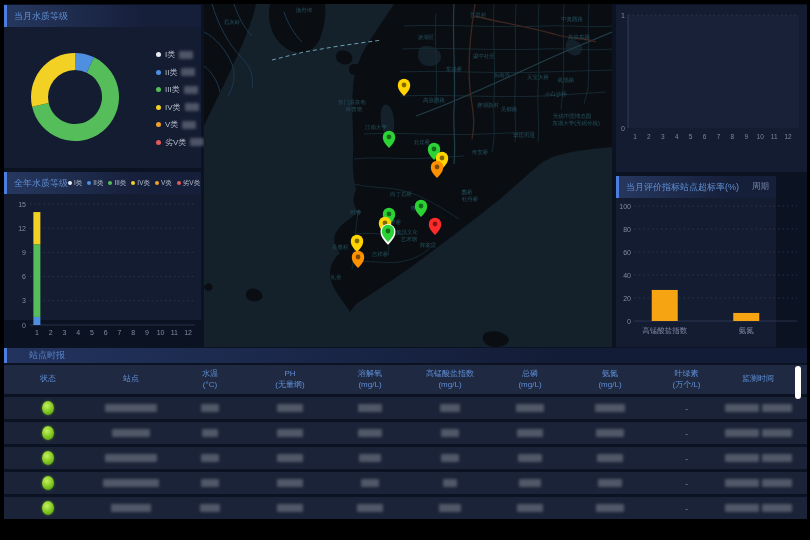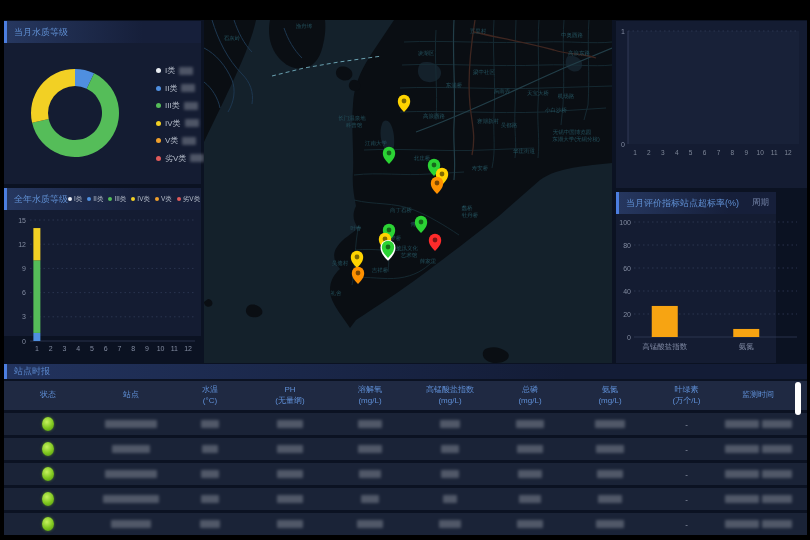--- a/index.html
+++ b/index.html
@@ -1,35 +1,35 @@
 <!DOCTYPE html>
 <html><head>
 <meta charset="utf-8">
 <style>
 *{margin:0;padding:0;box-sizing:border-box}
 html,body{width:810px;height:540px;background:#000;overflow:hidden;font-family:"Liberation Sans",sans-serif}
 .stage{position:relative;width:810px;height:540px;background:#000}
-.board{position:absolute;left:4px;top:20px;width:803px;height:514px;background:#0b1222}
+.board{position:absolute;left:4px;top:4px;width:803px;height:514px;background:#0b1222}
 .panel{position:absolute;background:#141c32}
 .panel-hd{height:22px;background:linear-gradient(90deg,#26375f,#161f3a 70%);border-left:3px solid #4c7ee0;display:flex;align-items:center;justify-content:space-between;padding:0 7px;color:#6090d4;font-size:9px;white-space:nowrap}
 .panel-hd .right{color:#7787ab;font-size:8.5px}
 #p1{left:0;top:1px;width:197px;height:163px}
 #p2{left:0;top:168px;width:197px;height:148px}
 #mapp{left:200px;top:0;width:408px;height:343px;background:#0a0e13}
 #p3{left:612px;top:1px;width:191px;height:167px}
 #p4{left:612px;top:172px;width:160px;height:171px}
 #tbl{left:0;top:344px;width:803px;height:170px;background:#0b1222}
 .legend-col{position:absolute;left:152px;top:44px;display:flex;flex-direction:column;gap:6.5px}
 .legend-col .li{display:flex;align-items:center;gap:4px;color:#b6bdca;font-size:8px;white-space:nowrap}
 .dot{width:5px;height:5px;border-radius:50%;flex:none}
 .smudge{height:8px;border-radius:1px;background:#7e8491;filter:blur(1.5px);opacity:.55}
 .legend-row{display:flex;gap:5px;align-items:center;white-space:nowrap}
 .legend-row .li{display:flex;align-items:center;gap:2px;color:#b6bdca;font-size:6.5px;white-space:nowrap}
 
-.tbl-hd-bar{height:15px;background:linear-gradient(90deg,#22335e,#131c36 70%);border-left:3px solid #4c7ee0;display:flex;align-items:center;padding:0 7px;color:#5a87cc;font-size:9px}
+.tbl-hd-bar{height:15px;background:linear-gradient(90deg,#22335e,#131c36 70%);border-left:3px solid #4c7ee0;display:flex;align-items:center;padding:0 22px;color:#5a87cc;font-size:9px}
 .thead{margin-top:2px;height:29px;background:#1f2942;display:flex;align-items:center}
 .trow{height:22px;background:#1a2337;display:flex;align-items:center;margin-top:3px}
 .tc{display:flex;flex-direction:column;align-items:center;justify-content:center;color:#5f8fd6;font-size:8px;line-height:1.35}
 .tcv{display:flex;align-items:center;justify-content:center}
 .c0{width:88px}.c1{width:78px}.c2{width:80px}.c3{width:80px}.c4{width:80px}.c5{width:80px}.c6{width:80px}.c7{width:80px}.c8{width:73px}.c9{width:70px}
 .sdot{width:12px;height:14px;border-radius:50%;background:radial-gradient(circle at 40% 35%,#c6f25e,#7cc41d 55%,#4e8c12);box-shadow:0 0 3px rgba(130,200,40,.5)}
 .dash-cell{color:#9aa2b4;font-size:8px}
 .scrollbar{position:absolute;right:6px;top:16px;width:6px;height:152px}
 .thumb{position:absolute;left:0;top:2px;width:6px;height:33px;background:#fff;border-radius:3px}
 svg{display:block}

